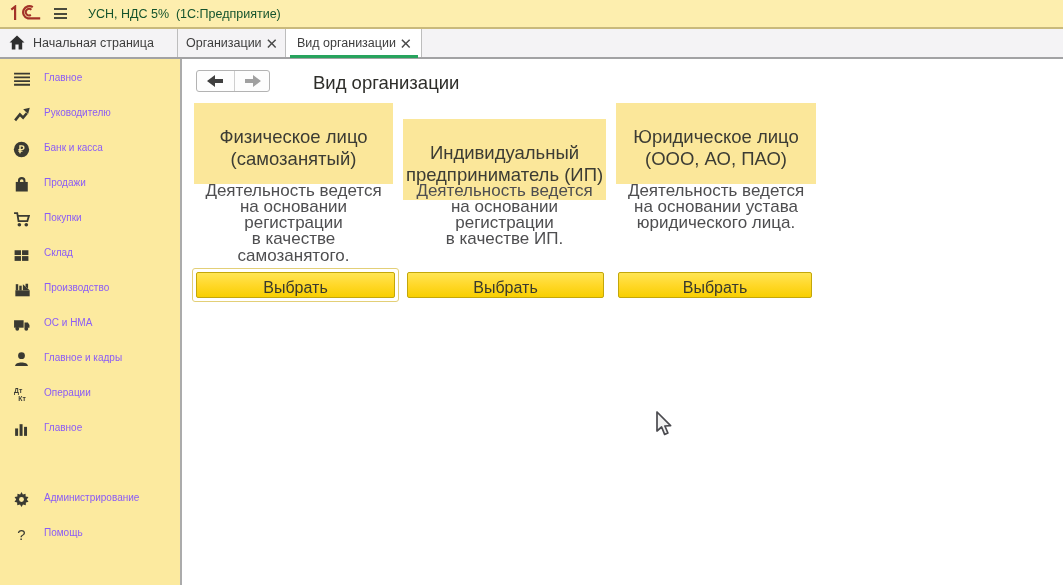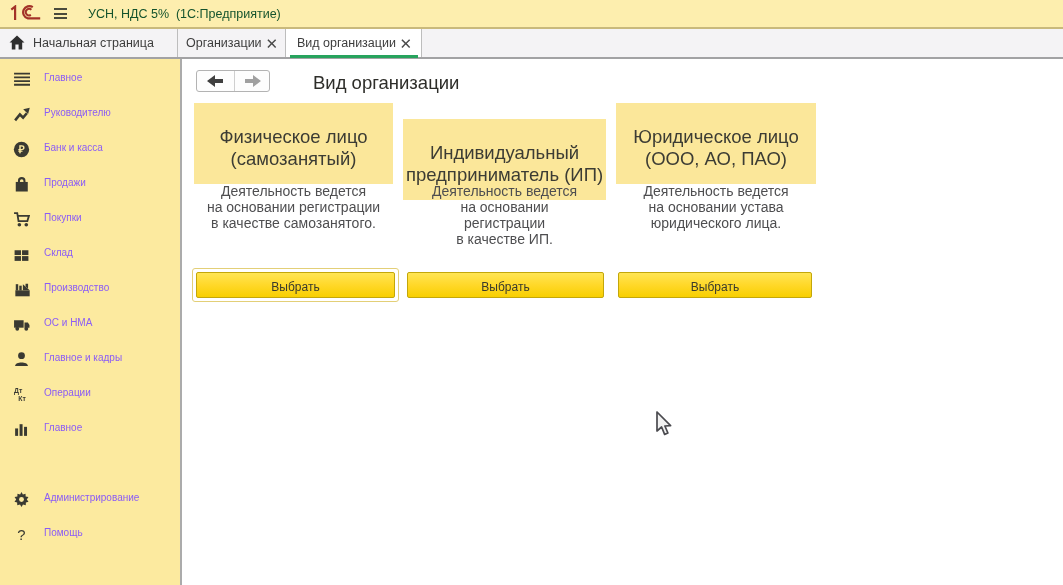--- a/index.html
+++ b/index.html
@@ -31,26 +31,26 @@
   
   #navbtns { left:196px; top:70px; width:74px; height:22px; background:#fdfdfd; border:1px solid #b3b3b3; border-radius:3px; }
   #navbtns .div { position:absolute; left:37px; top:0; width:1px; height:20px; background:#cfcfcf; }
   #pgtitle { left:313px; top:71.5px; font-size:18.5px; color:#2e2e2a; }
 
   .card { top:103px; height:81px; background:#fbe79a; text-align:center; font-size:18.5px; color:#3c3c34; line-height:22.4px; padding-top:23px; }
   #card1 { left:194px; width:199px; }
   #card2 { left:403px; width:203px;margin-top:16px; }
   #card3 { left:616px; width:200px; }
 
-  .desc { top:182.5px; text-align:center; font-size:14px; color:#4e4e50; line-height:16.3px; }
+  .desc { top:182.5px; text-align:center; font-size:17px; color:#4e4e50; line-height:16.3px; }
   #desc1 { left:194px; width:199px; }
   #desc2 { left:403px; width:203px; }
   #desc3 { left:616px; width:200px; }
 
-  .btn { top:272px; height:26px; background:linear-gradient(#ffe554,#ffd829 50%,#f8cf00); border:1px solid #c3a70a; border-radius:2px; text-align:center; font-size:12px; color:#3a3a2c; line-height:29px; }
+  .btn { top:272px; height:26px; background:linear-gradient(#ffe554,#ffd829 50%,#f8cf00); border:1px solid #c3a70a; border-radius:2px; text-align:center; font-size:16px; color:#3a3a2c; line-height:29px; }
   #btn1 { left:196px; width:199px; }
   #btn2 { left:407px; width:197px; }
   #btn3 { left:618px; width:194px; }
   #focusring { left:192px; top:268px; width:207px; height:34px; border:1px solid #e3cf77; border-radius:3px; }
 </style>
 </head>
 <body>
 
 <div id="topbar" class="abs">
   <svg class="abs" style="left:10px;top:5px" width="31" height="16" viewBox="0 0 31 16">

